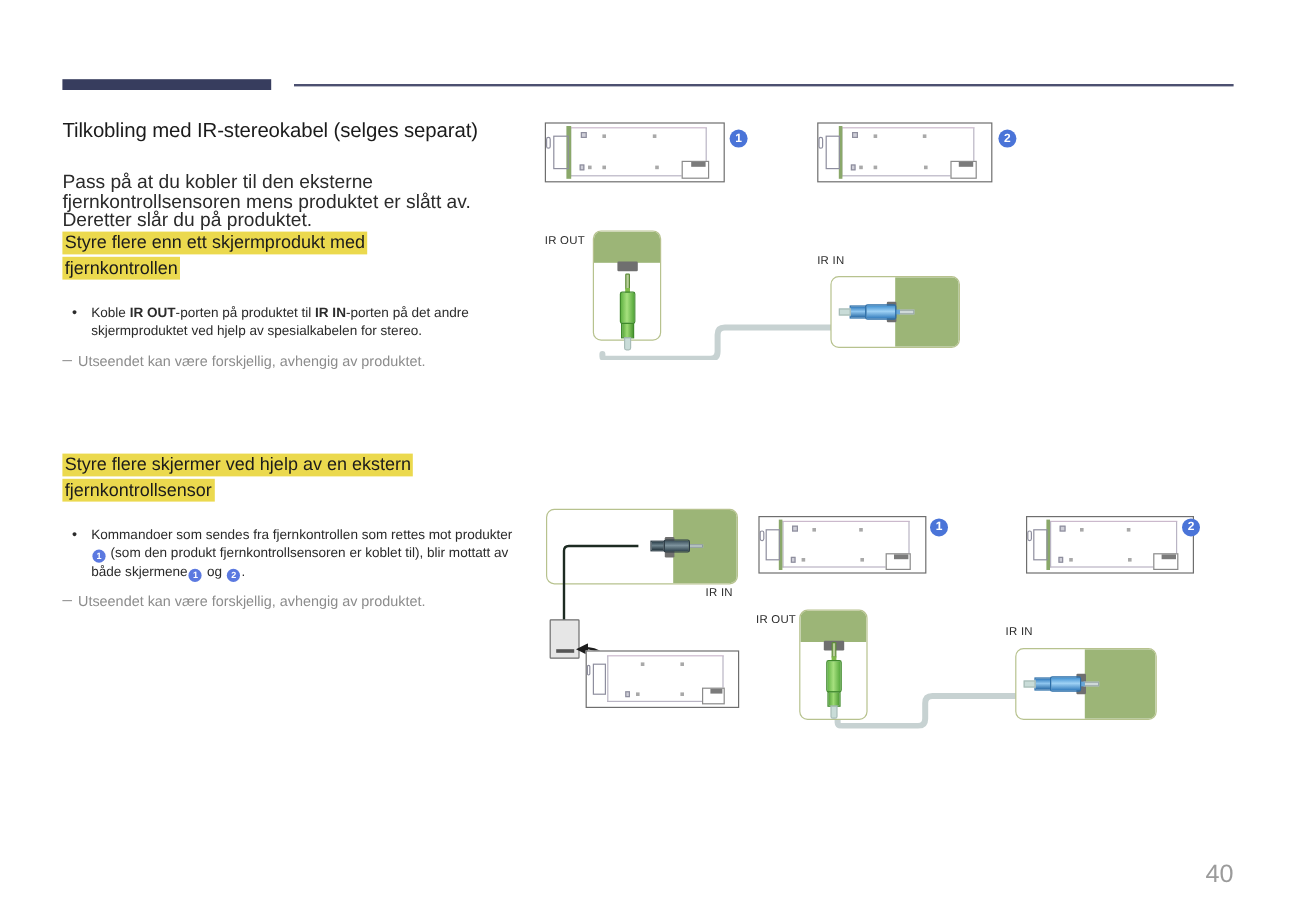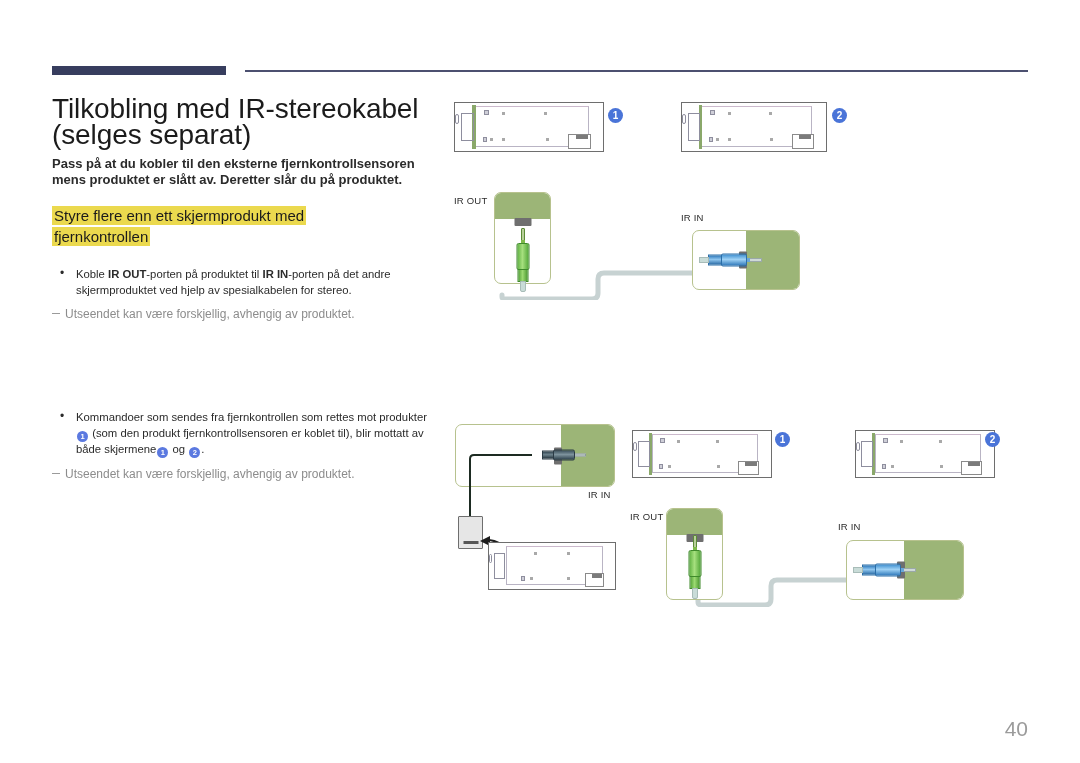--- a/index.html
+++ b/index.html
@@ -18,27 +18,27 @@
   }
   .hdr-thin {
     position: absolute; left: 245px; top: 70px;
     width: 783px; height: 2px; background: #4c5070;
   }
 
   
   .col-left { position: absolute; left: 52px; top: 96px; width: 392px; }
 
   .doc-title {
-    font-size: 28px; line-height: 26px; color: #1b1b1b;
+    font-size: 17px; line-height: 26px; color: #1b1b1b;
     font-weight: 400; letter-spacing: -0.1px;
-    margin-bottom: 8px;
+    margin-bottom: 23px;
   }
   .intro {
-    font-size: 13px; line-height: 15.5px; color: #2b2b2b;
-    width: 376px; margin-bottom: 18px; font-weight: bold;
+    font-size: 16px; line-height: 15.5px; color: #2b2b2b;
+    width: 376px; margin-bottom: 0;
   }
   .sub-head {
     display: inline; font-size: 15px; line-height: 21px;
     color: #1b1b1b; font-weight: 400;
     background: #ebd94e;
     box-decoration-break: clone; -webkit-box-decoration-break: clone;
     padding: 1px 2px;
   }
   .sub-head-wrap { width: 330px; margin-bottom: 14px; }
   .sub-head-wrap.wide { width: 325px; }
@@ -207,20 +207,23 @@
 
     <ul class="bullets">
       <li><span>Koble </span><span class="b">IR OUT</span><span>-porten på produktet til </span><span class="b">IR IN</span><span>-porten på det andre skjermproduktet ved hjelp av spesialkabelen for stereo.</span></li>
 
     </ul>
 
     <div class="note">Utseendet kan være forskjellig, avhengig av produktet.</div>
 
     <div style="height:68px"></div>
 
+    <div class="sub-head-wrap wide">
+      <span class="sub-head">Styre flere skjermer ved hjelp av en ekstern fjernkontrollsensor</span>
+    </div>
 
     <ul class="bullets">
       <li><span>Kommandoer som sendes fra fjernkontrollen som rettes mot produkter</span><span class="badge">1</span><span> (som den produkt fjernkontrollsensoren er koblet til), blir mottatt av både skjermene</span><span class="badge">1</span><span> og </span><span class="badge">2</span><span>.</span></li>
     </ul>
 
     <div class="note">Utseendet kan være forskjellig, avhengig av produktet.</div>
   </div>
 
   <div class="ill" style="left:454px; top:102px; width:150px; height:50px;">
     <div class="device" style="width:150px;height:50px;">

